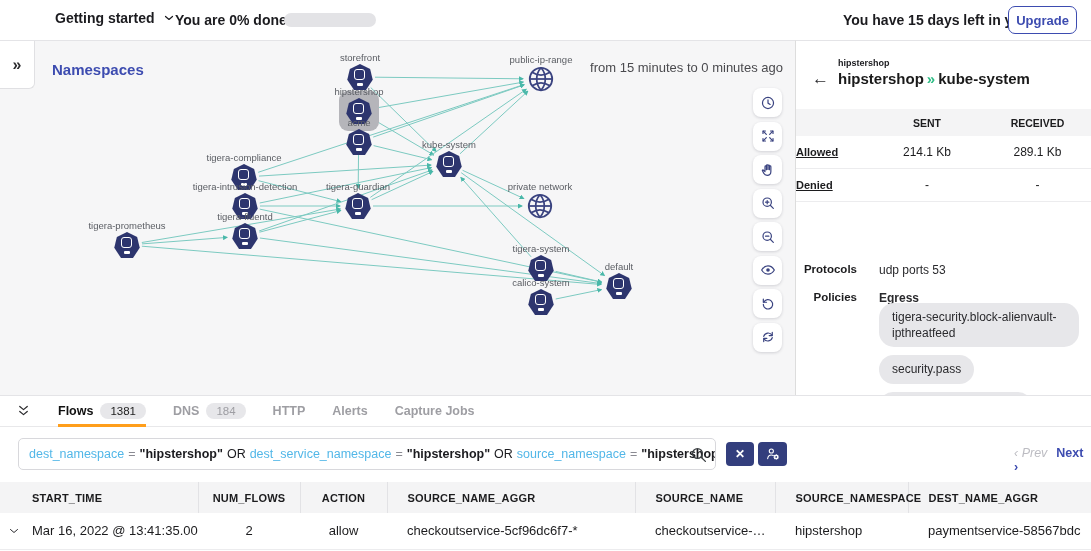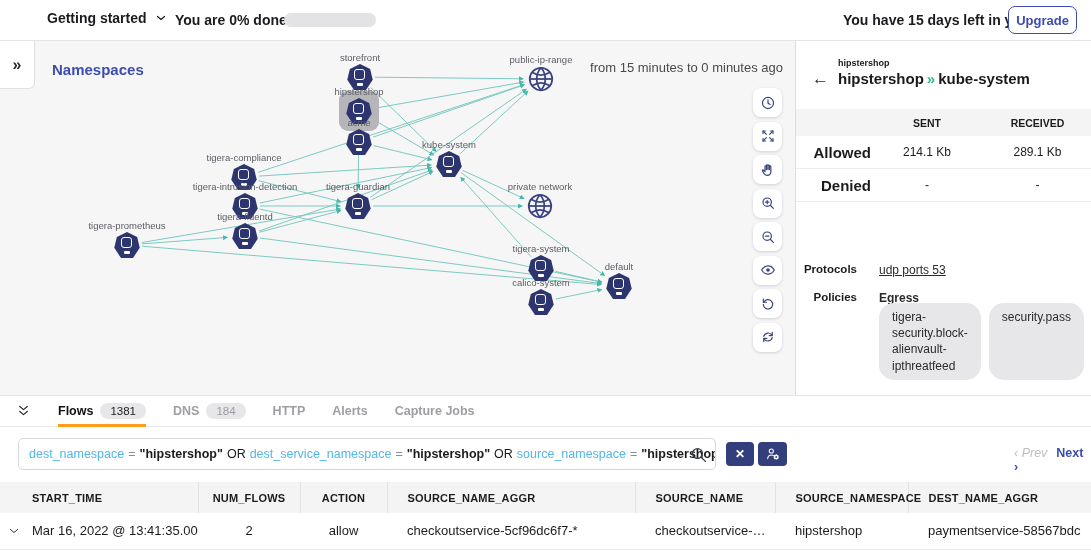--- a/index.html
+++ b/index.html
@@ -2,21 +2,21 @@
 <html><head>
 <meta charset="utf-8">
 <style>
   * { margin:0; padding:0; box-sizing:border-box; }
   html,body { background:#fff; }
   body { font-family:"Liberation Sans", sans-serif; color:#1c1c1e; }
   .app { position:relative; width:1091px; height:551px; background:#fff; overflow:hidden; }
 
   
   .topbar { position:absolute; left:0; top:0; width:1091px; height:40px; background:#fff; }
-  .gs-wrap { position:absolute; left:47px; top:10px; display:flex; align-items:center; gap:8px; cursor:pointer; }
+  .gs-wrap { position:absolute; left:55px; top:10px; display:flex; align-items:center; gap:8px; cursor:pointer; }
   .gs-label { font-size:14px; font-weight:bold; color:#1b1b1f; }
   .chev-down svg { display:block; }
   .done-label { position:absolute; left:175px; top:12px; font-size:14px; font-weight:bold; color:#1b1b1f; }
   .progress-pill { position:absolute; left:284px; top:13px; width:92px; height:14px; border-radius:8px; background:#e3e3e6; overflow:hidden; }
   .progress-fill { height:100%; background:#3d4cb0; width:0%; }
   .trial-text { position:absolute; left:843px; top:12px; font-size:14px; font-weight:bold; color:#1b1b1f; }
   .upgrade-btn { position:absolute; left:1008px; top:6px; width:69px; height:28px; border:1.6px solid #3d4cb0; border-radius:7px;
                  background:#fff; color:#3d4cb0; font-size:13px; font-weight:bold; font-family:inherit; cursor:pointer; }
 
   
@@ -46,29 +46,29 @@
   
   .detail-panel { position:absolute; left:795px; top:40px; width:296px; height:355px; background:#fff;
                   border-left:1px solid #ddd; border-top:1px solid #e4e4e7; overflow:hidden; }
   .ctx-label { position:absolute; left:42px; top:17px; font-size:9px; font-weight:bold; color:#1b1b1f; }
   .back-arrow { position:absolute; left:16px; top:29px; font-size:17px; color:#2b2b2e; cursor:pointer; line-height:1; background:none; border:none; font-family:inherit; }
   .panel-title { position:absolute; left:42px; top:29px; font-size:15px; font-weight:bold; color:#1a1a1a; }
   .panel-title .sep { color:#2ebd85; padding:0 3px; }
   .sr-table { position:absolute; left:0; top:68px; width:296px; font-size:12px; }
   .sr-head { display:flex; background:#f4f4f5; height:27px; align-items:center; font-size:10.5px; font-weight:bold; }
   .sr-row { display:flex; height:33px; align-items:center; border-bottom:1px solid #ececee; }
-  .sr-c1 { width:75px; text-align:right; font-weight:bold; font-size:15px; }
+  .sr-c1 { width:75px; text-align:left; font-weight:bold; font-size:11px;text-decoration:underline; }
   .sr-c2 { width:112px; text-align:center; }
   .sr-c3 { flex:1; text-align:center; }
   .more-bar { position:absolute; left:0; top:182px; width:296px; height:26px; background:#f4f4f5;
               display:flex; align-items:center; font-size:11.5px; font-weight:bold; }
   .more-bar span { margin-left:35px; }
   .kv-label { position:absolute; width:61px; text-align:right; font-size:11.5px; font-weight:bold; }
   .kv-value { position:absolute; left:83px; font-size:12px; color:#2a2a2d; }
-  .badges { position:absolute; left:83px; top:262px; width:200px; display:flex; flex-direction:row; gap:8px; }
+  .badges { position:absolute; left:83px; top:262px; width:200px; display:flex; flex-direction:column; gap:8px; }
   .badge { background:#e7e7ea; border-radius:15px; padding:6px 13px; font-size:12px; color:#2a2a2d; width:fit-content; max-width:200px; line-height:1.35; }
 
   
   .bottom { position:absolute; left:0; top:395px; width:1091px; height:148px; background:#fff; border-top:1px solid #e4e4e7; }
   .tabbar { position:absolute; left:0; top:0; width:1091px; height:31px; border-bottom:1px solid #e8e8ea; display:flex; align-items:center; }
   .collapse-btn { margin-left:16px; background:none; border:none; cursor:pointer; display:flex; align-items:center; }
   .collapse-btn svg { width:15px; height:15px; stroke:#2b2b2e; fill:none; stroke-width:2; stroke-linecap:round; stroke-linejoin:round; }
   .tab { position:relative; height:31px; display:flex; align-items:center; gap:7px; margin-left:27px; cursor:pointer; font-size:12.5px; font-weight:bold; color:#9e9ea3; }
   .tab.active { color:#111; }
   .tab.active::after { content:""; position:absolute; left:0; right:0; bottom:0; height:3px; background:#ff9e1b; }
@@ -358,21 +358,21 @@
         <span class="sr-c3">289.1 Kb</span>
       </div>
       <div class="sr-row">
         <span class="sr-c1">Denied</span>
         <span class="sr-c2">-</span>
         <span class="sr-c3">-</span>
       </div>
     </div>
 
     <div class="kv-label" style="top:222px;">Protocols</div>
-    <div class="kv-value" style="top:222px;text-decoration:underline;">udp ports 53</div>
+    <div class="kv-value" style="top:222px;">udp ports 53</div>
     <div class="kv-label" style="top:250px;">Policies</div>
     <div class="kv-value" style="top:250px; font-weight:bold;">Egress</div>
     <div class="badges" id="policy-badges">
         <span class="badge">tigera-security.block-alienvault-ipthreatfeed</span>
         <span class="badge">security.pass</span>
         <span class="badge">platform.allow-kube-dns</span>
       </div>
   </aside>
 
   <section class="bottom">

